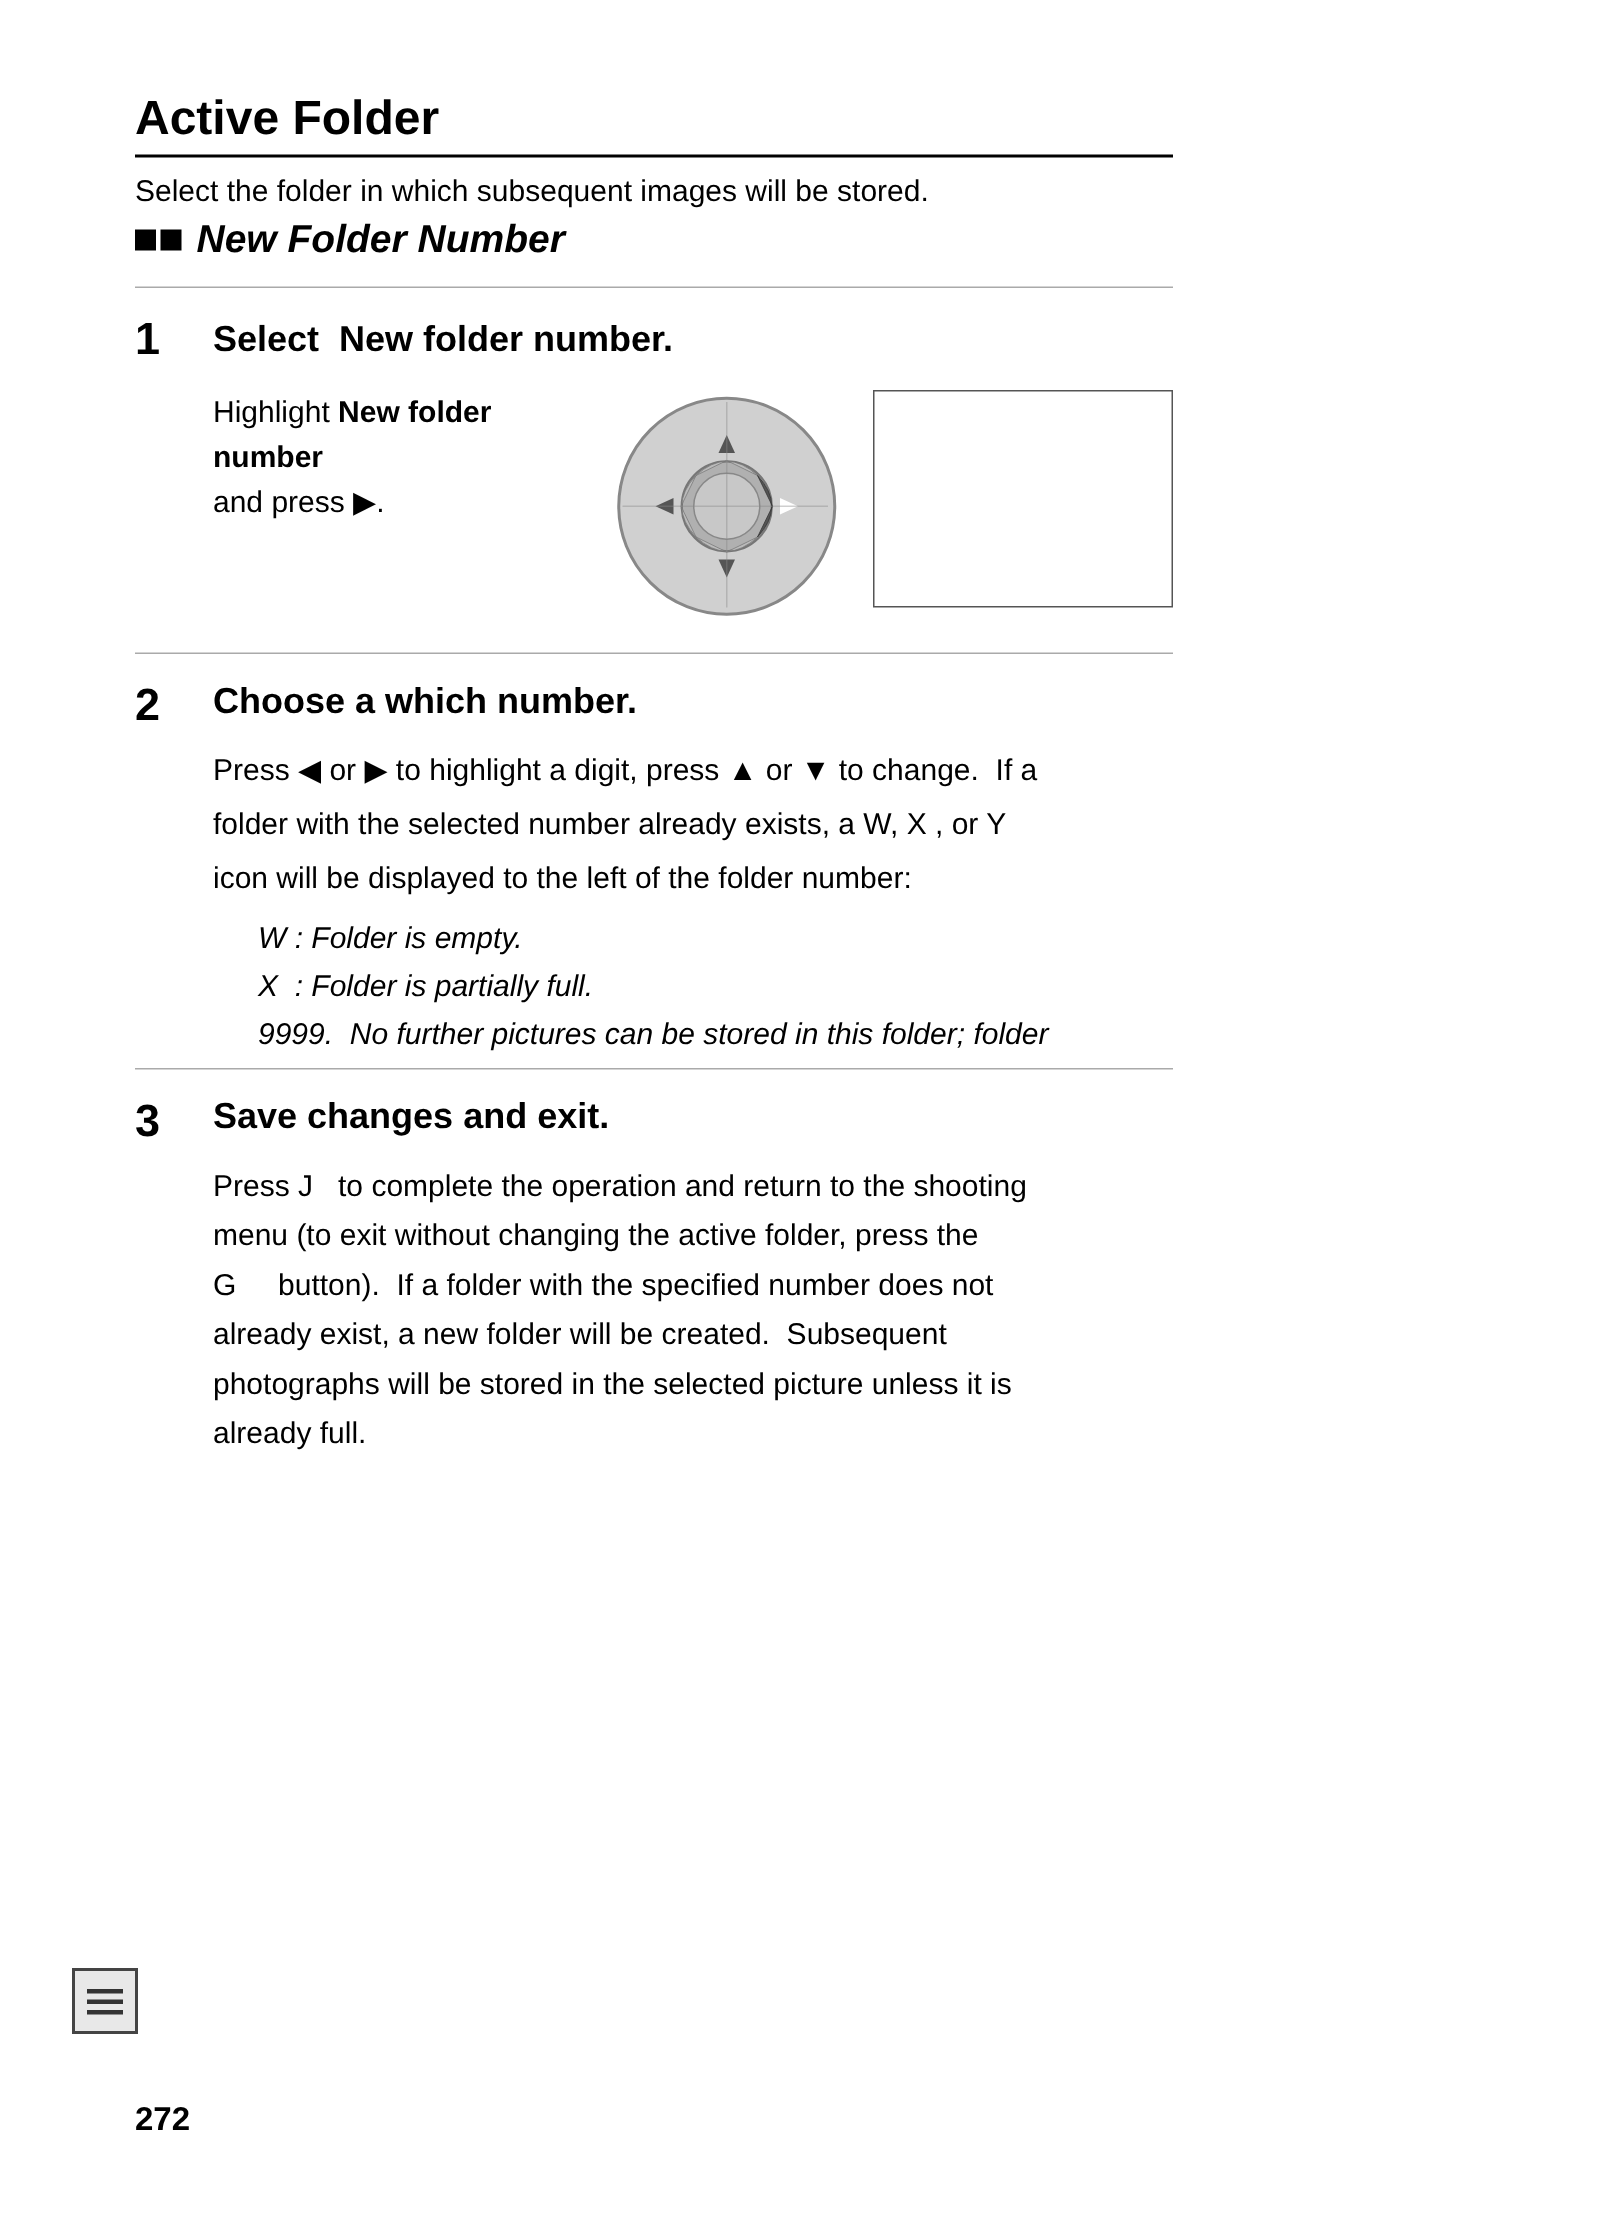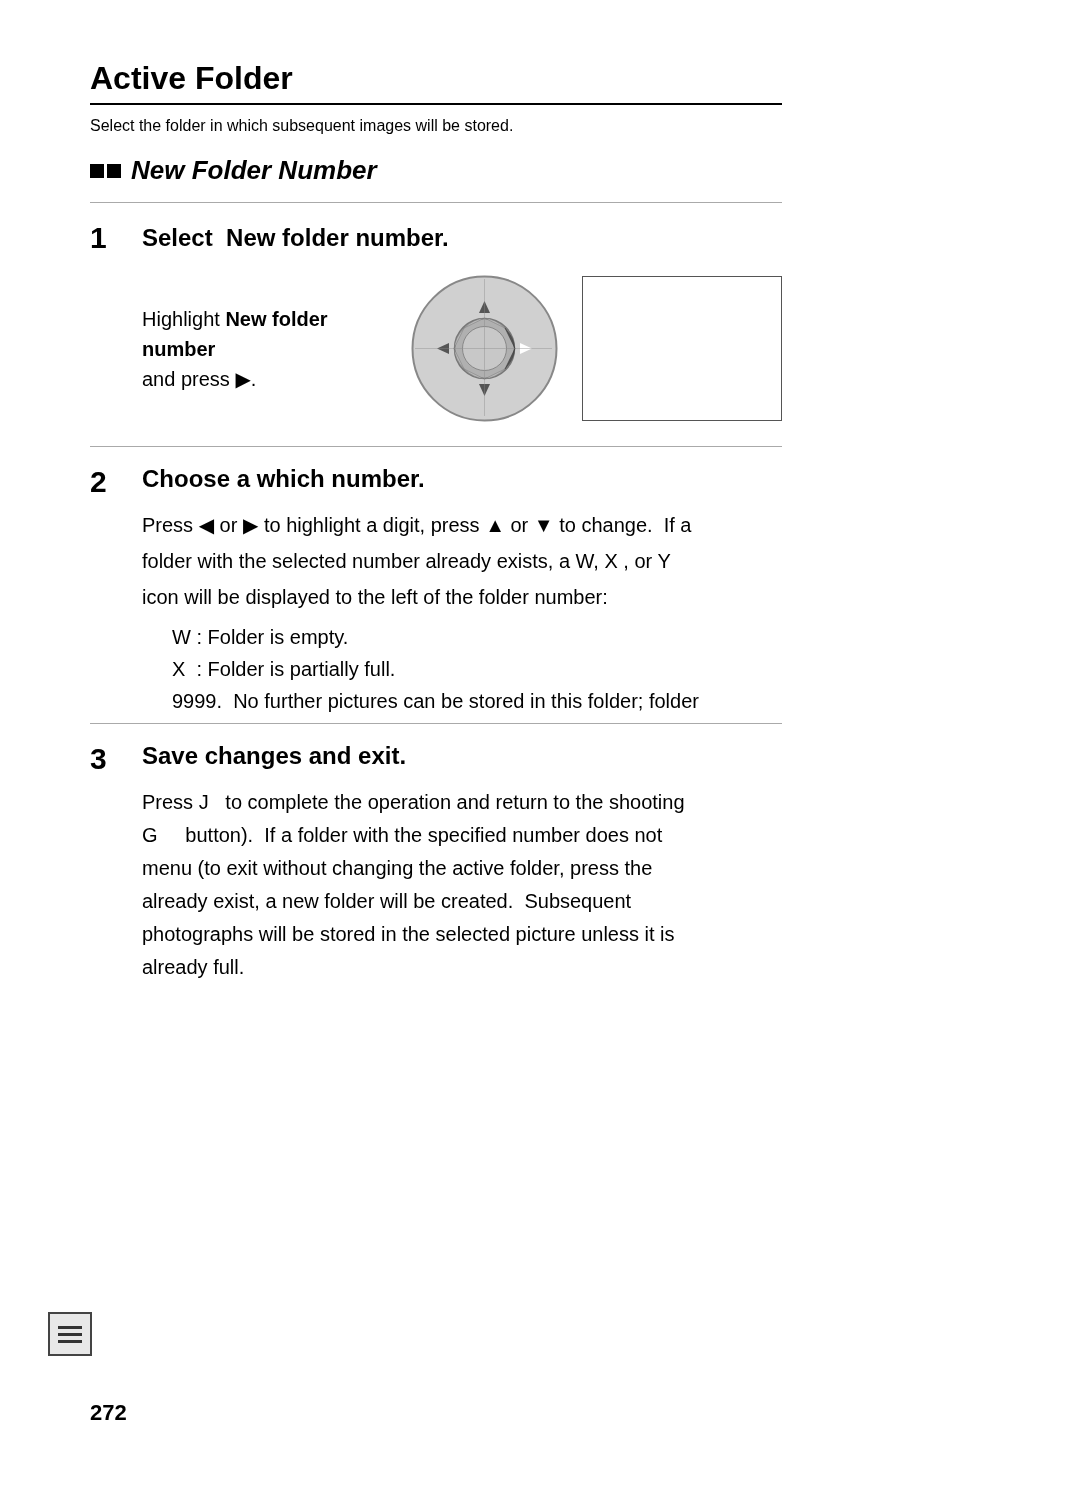--- a/index.html
+++ b/index.html
@@ -28,23 +28,23 @@
       margin-bottom: 6px;
     }
 
     .title-rule {
       border: none;
       border-top: 2px solid #000;
       margin-bottom: 12px;
     }
 
     .subtitle-text {
-      font-size: 16px;
-      color: #000;
-      margin-bottom: 20px;
+      font-size: 20px;
+      color: #000;
+      margin-bottom: 4px;
     }
 
     
     .section-heading {
       font-size: 26px;
       font-style: italic;
       font-weight: bold;
       color: #000;
       display: flex;
       align-items: center;
@@ -92,21 +92,21 @@
     .step-title {
       font-size: 24px;
       font-weight: bold;
       color: #000;
       margin-bottom: 10px;
     }
 
     
     .step1-body {
       display: flex;
-      align-items: center;
+      align-items: flex-start;
       gap: 20px;
     }
 
     .step1-text {
       flex: 1;
     }
 
     .step1-text p {
       font-size: 20px;
       color: #000;
@@ -148,20 +148,21 @@
 
     .step2-body p {
       margin-bottom: 4px;
     }
 
     .indent-item {
       padding-left: 30px;
       font-size: 20px;
       color: #000;
       line-height: 1.6;
+      font-style: italic;
     }
 
     
     .step3-body {
       font-size: 20px;
       color: #000;
       line-height: 1.65;
       padding-top: 6px;
     }
 
@@ -314,22 +315,22 @@
   </div>
 
   <hr class="step-rule">
 
   <div class="step-row">
     <span class="step-number">3</span>
     <div class="step-content">
       <div class="step-title">Save changes and exit.</div>
       <div class="step3-body">
         <p>Press J &nbsp;&nbsp;to complete the operation and return to the shooting</p>
+        <p>menu (to exit without changing the active folder, press the</p>
         <p>G &nbsp;&nbsp;&nbsp;&nbsp;button). &nbsp;If a folder with the specified number does not</p>
-        <p>menu (to exit without changing the active folder, press the</p>
         <p>already exist, a new folder will be created. &nbsp;Subsequent</p>
         <p>photographs will be stored in the selected picture unless it is</p>
         <p>already full.</p>
       </div>
     </div>
   </div>
 
   <div class="bottom-menu-icon">
     <div class="menu-lines">
       <div class="menu-line"></div>

